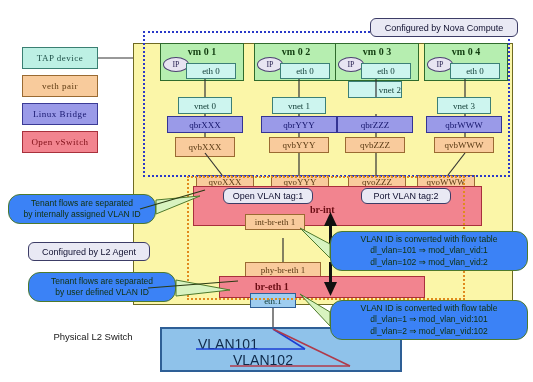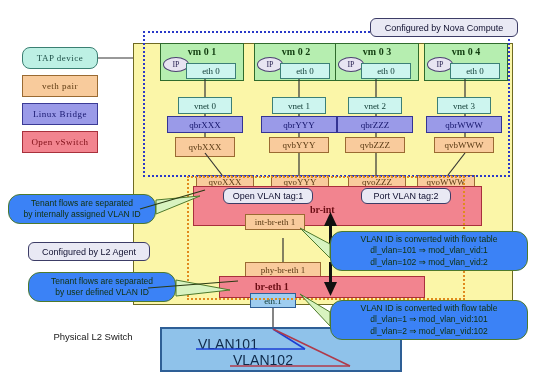--- a/index.html
+++ b/index.html
@@ -90,21 +90,21 @@
     position:absolute;font-size:14px;color:#0f2a4a;font-weight:normal;
   }
   .plain-text{
     font-size:9.5px;color:#1a1a1a;text-align:center;line-height:1.45;
   }
   svg.ov{position:absolute;left:0;top:0;width:533px;height:382px;pointer-events:none;}
 </style>
 </head>
 <body>
 
-<div class="abs legend-item lg-tap" style="left:22px;top:47px;width:76px;height:22px;border-radius:8px;">
+<div class="abs legend-item lg-tap" style="left:22px;top:47px;width:76px;height:22px;">
     <span>TAP  device</span>
   </div>
 <div class="abs legend-item lg-veth" style="left:22px;top:75px;width:76px;height:22px;">
     <span>veth  pair</span>
   </div>
 <div class="abs legend-item lg-bridge" style="left:22px;top:103px;width:76px;height:22px;">
     <span>Linux  Bridge</span>
   </div>
 <div class="abs legend-item lg-ovs" style="left:22px;top:131px;width:76px;height:22px;">
     <span>Open  vSwitch</span>
@@ -152,21 +152,21 @@
 
 <div class="abs node vm" style="left:335px;top:43px;width:84px;height:38px;">
     <span>vm 0 3</span>
   </div>
 <div class="abs ip-oval" style="left:338px;top:57px;width:26px;height:15px;">
     <span>IP</span>
   </div>
 <div class="abs node tap" style="left:361px;top:63px;width:50px;height:16px;">
     <span>eth 0</span>
   </div>
-<div class="abs node tap" style="left:348px;top:97px;width:54px;height:17px;">
+<div class="abs node tap" style="left:348px;top:81px;width:54px;height:17px;justify-content:flex-end;">
     <span>vnet 2</span>
   </div>
 <div class="abs node bridge" style="left:337px;top:116px;width:76px;height:17px;">
     <span>qbrZZZ</span>
   </div>
 <div class="abs node veth" style="left:345px;top:137px;width:60px;height:16px;">
     <span>qvbZZZ</span>
   </div>
 
 <div class="abs node vm" style="left:424px;top:43px;width:84px;height:38px;">

